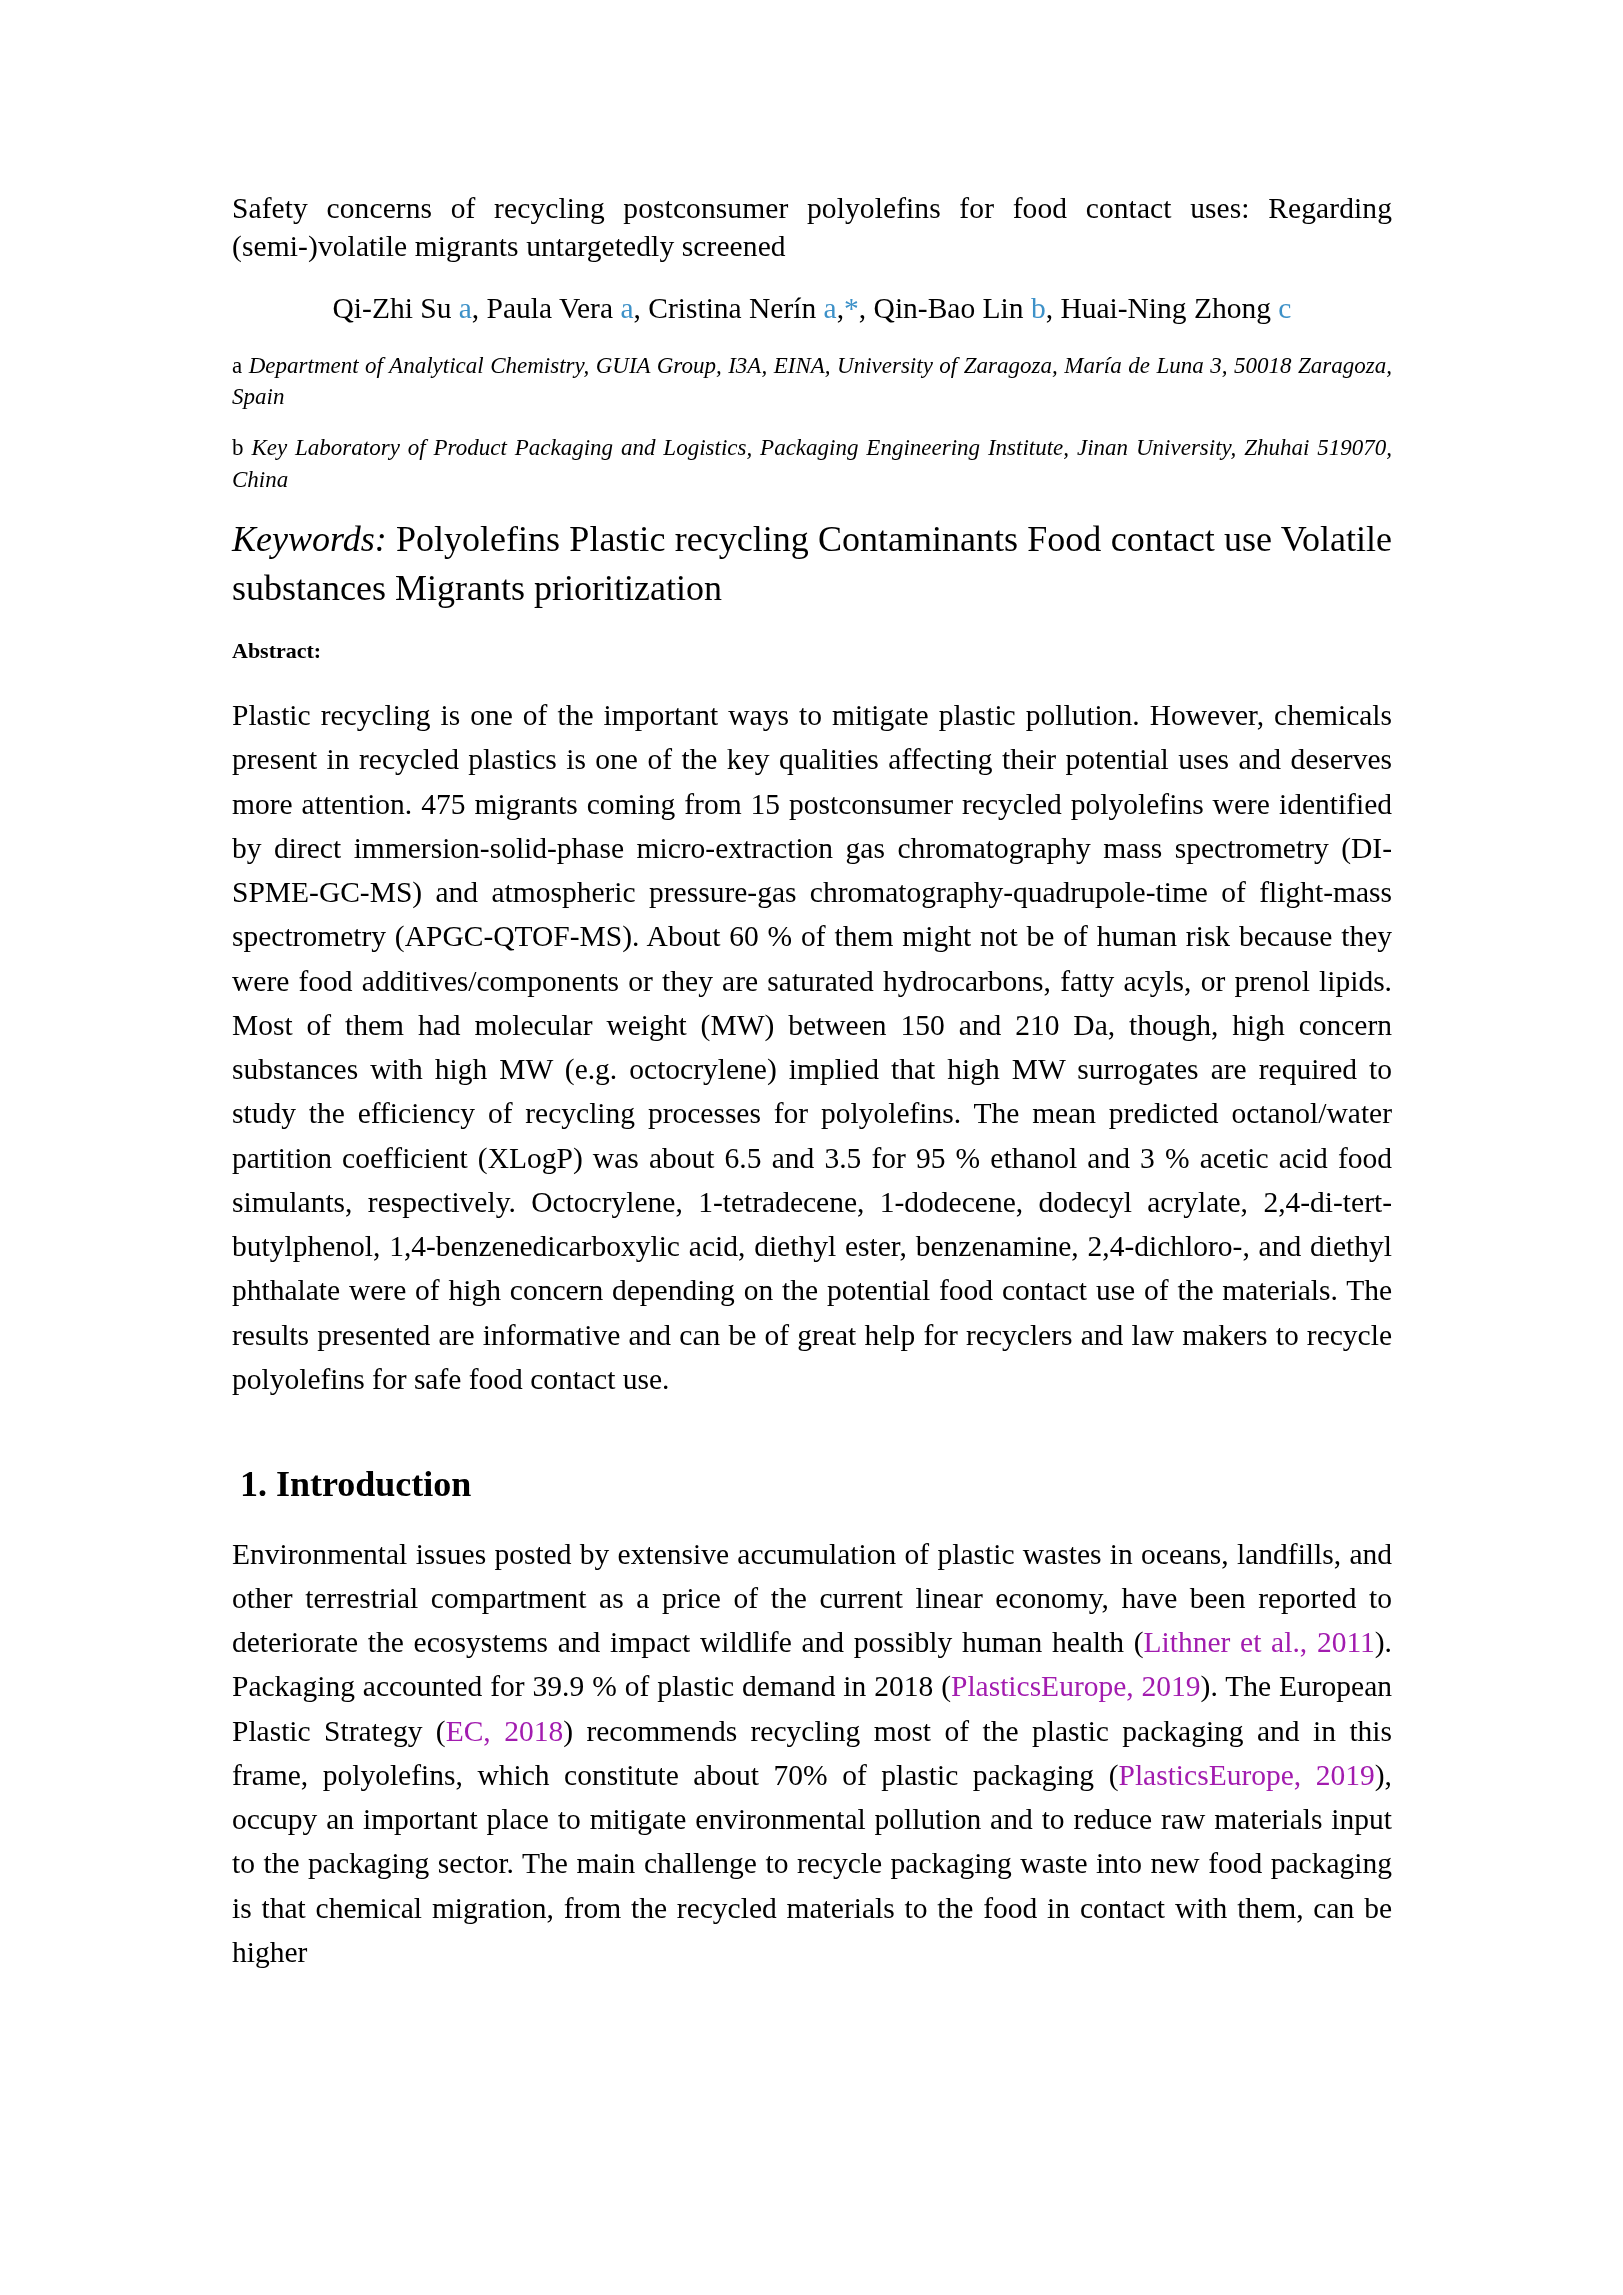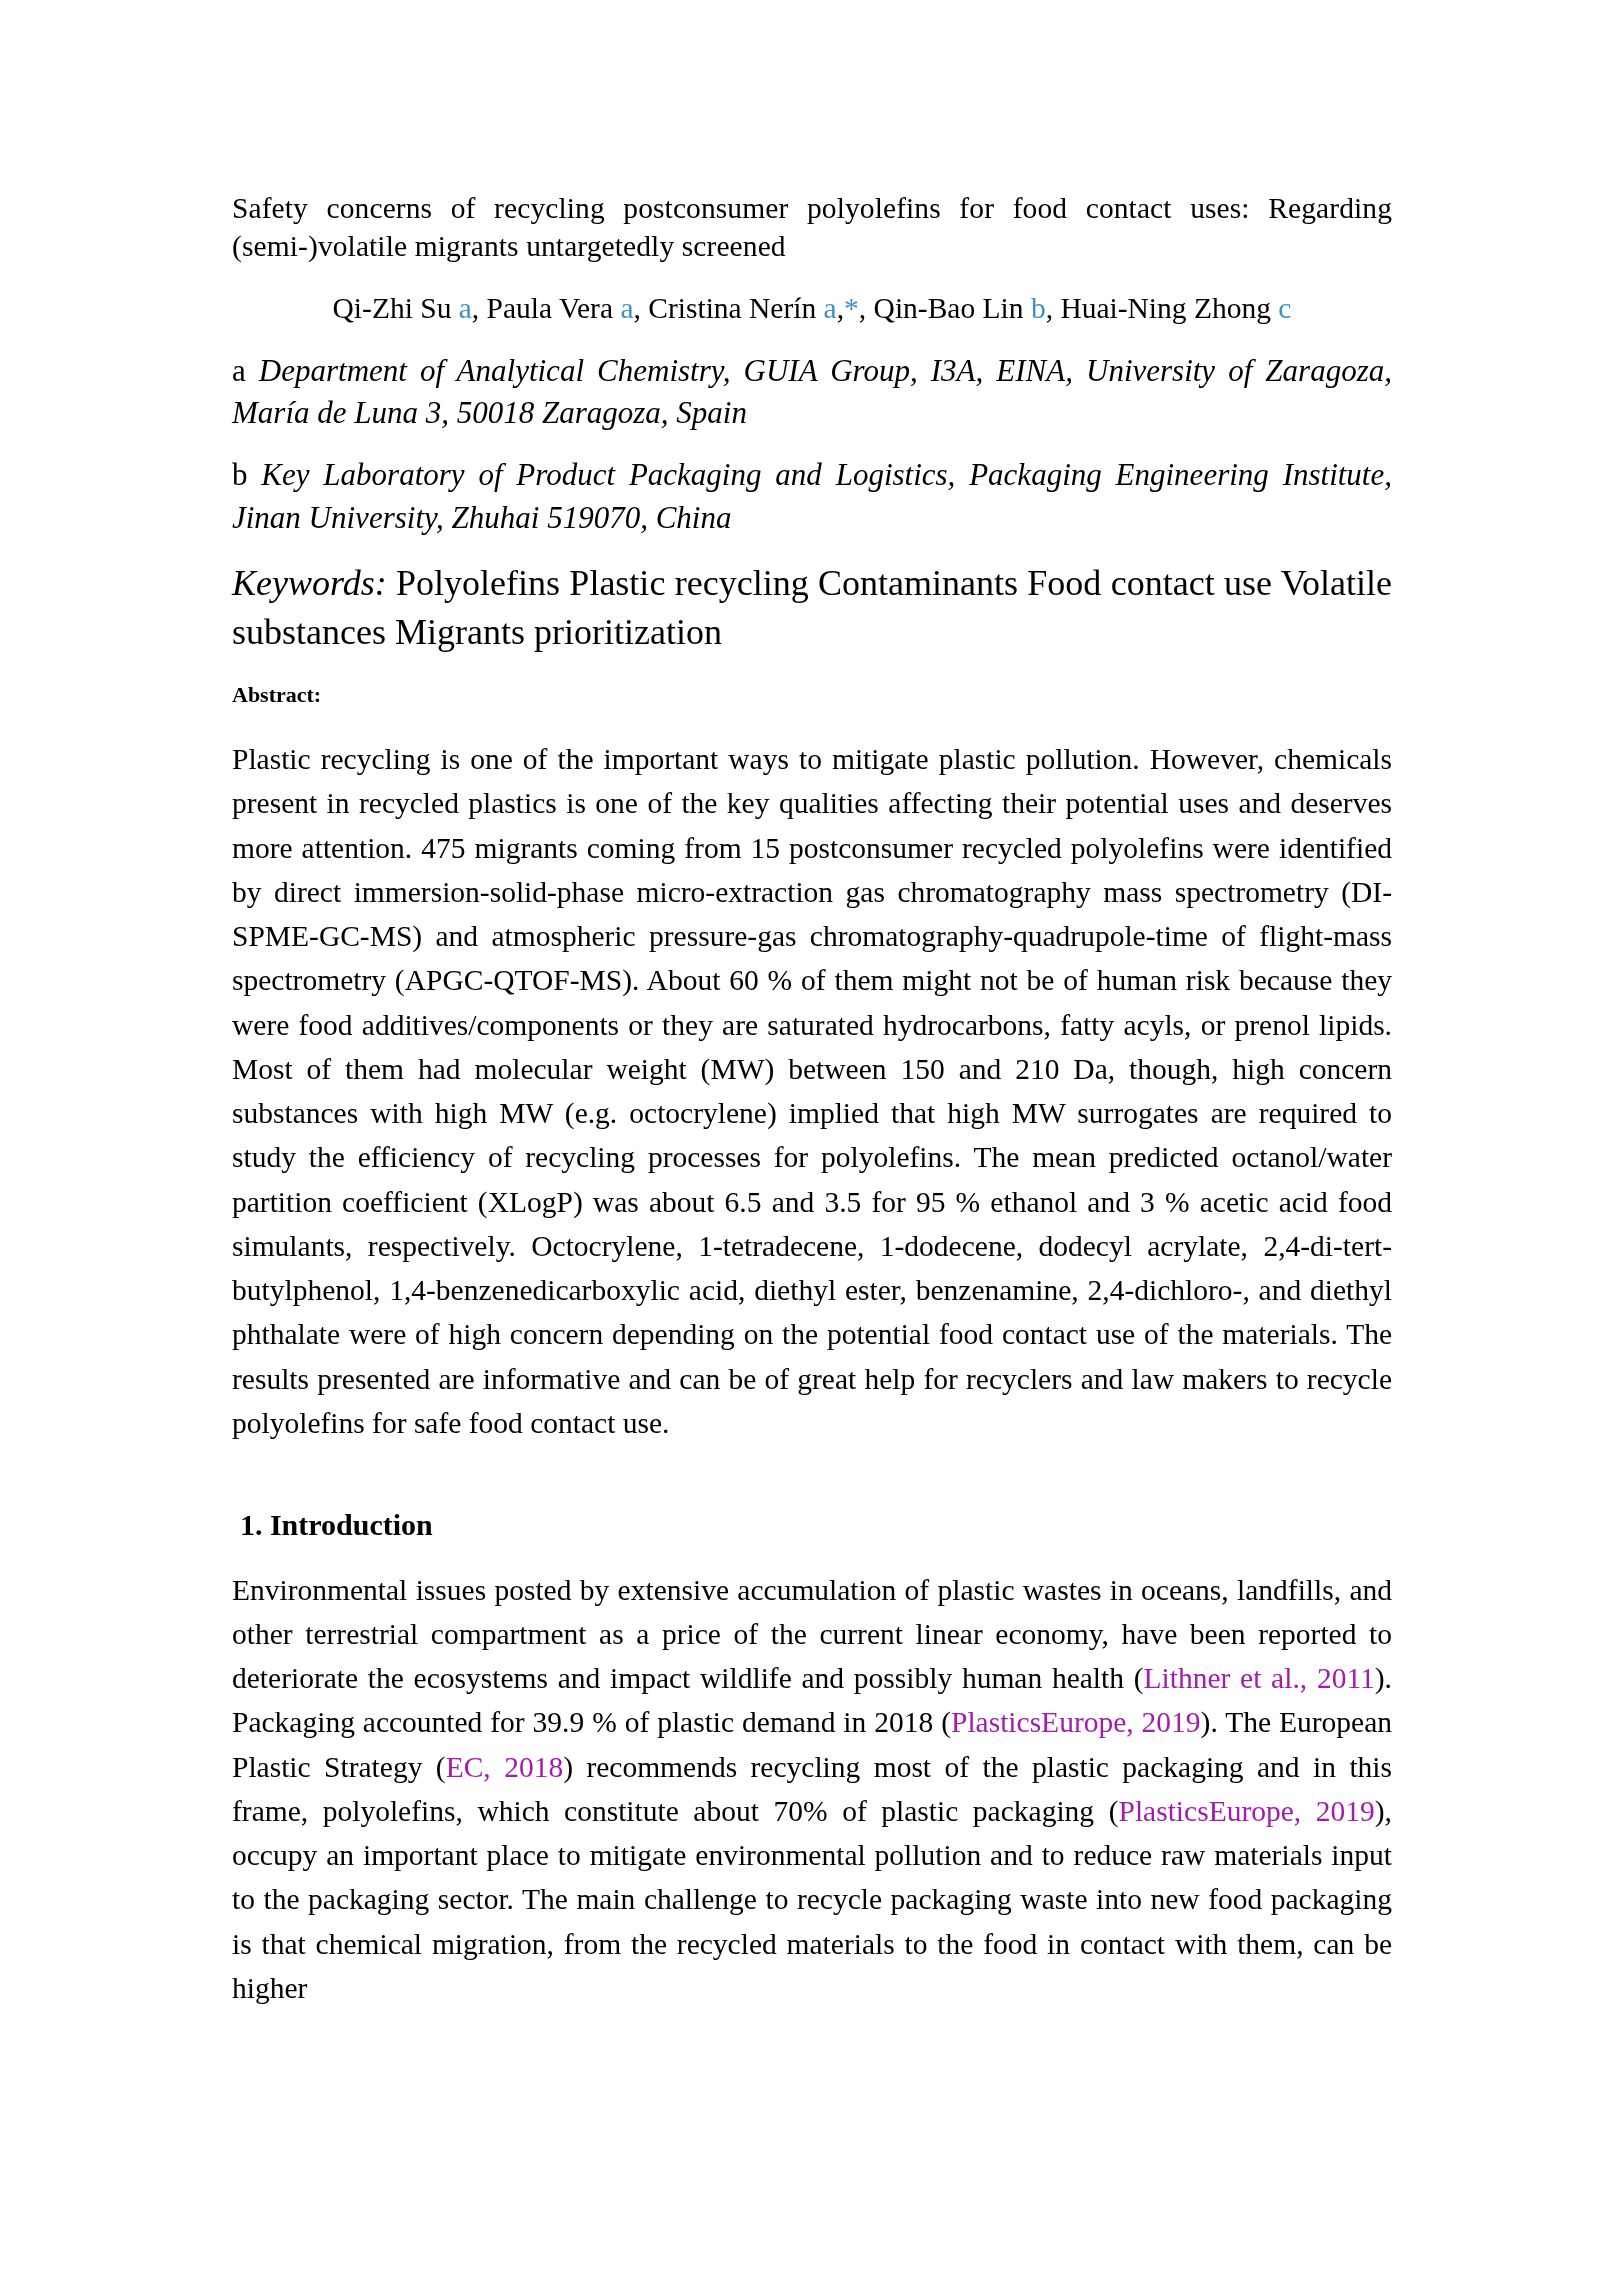--- a/index.html
+++ b/index.html
@@ -45,21 +45,21 @@
     margin: 0 0 22px 0;
     text-align: center;
   }
 
   .aff-mark {
     color: #3D91C8;
   }
 
   
   .affiliation {
-    font-size: 31px;
+    font-size: 23px;
     line-height: 1.37;
     font-style: italic;
     text-align: justify;
     text-align-last: left;
     margin: 0 0 19.6px 0;
   }
   .affiliation .aff-letter {
     font-style: normal;
   }
 
@@ -88,21 +88,21 @@
     font-size: 29.5px;
     line-height: 1.50;
     text-align: justify;
     text-align-last: left;
     margin: 0 0 19.6px 0;
     hyphens: none;
   }
 
   
   .section-heading {
-    font-size: 30px;
+    font-size: 36px;
     font-weight: bold;
     line-height: 1.30;
     margin: 60px 0 23.6px 0;
     padding-left: 7.9px;
   }
 
   .cite {
     color: #a21caf;
   }
 </style>

